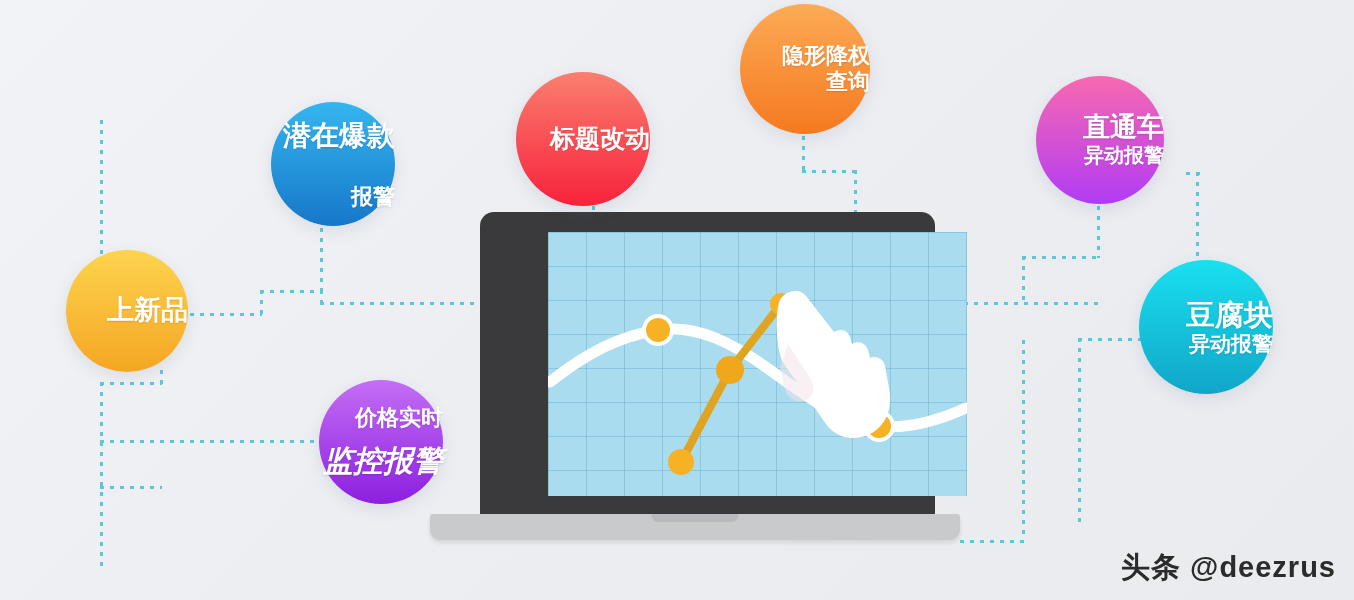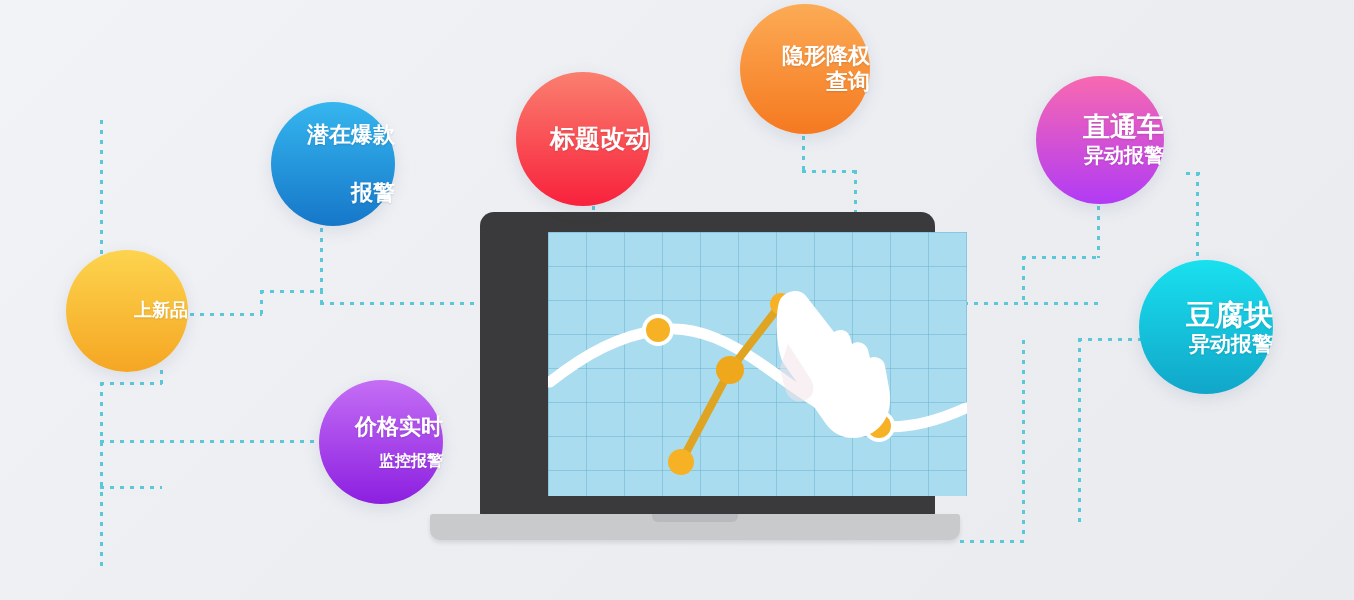--- a/index.html
+++ b/index.html
@@ -178,41 +178,42 @@
             <path fill="#f2e3ea" opacity=".55" d="M 240 112 L 262 146 C 268 155, 266 164, 258 168 C 250 172, 242 168, 238 160 L 232 136 Z"></path>
           </g>
         </svg>
       </div>
     </div>
     <div class="base"></div>
   </div>
 
   <div id="bubble-layer">
       <div class="bubble" style="left: 66px; top: 250px; width: 122px; height: 122px; background: linear-gradient(rgb(253, 212, 78) 0%, rgb(245, 166, 35) 100%);">
-        <span class="l1" style="font-size: 18px;">上新品</span>
+        <span class="l1" style="font-size: 27px;">上新品</span>
       </div>
       <div class="bubble" style="left: 271px; top: 102px; width: 124px; height: 124px; background: linear-gradient(rgb(53, 182, 239) 0%, rgb(22, 119, 201) 100%);">
-        <span class="l1" style="font-size: 22px;">潜在爆款</span>
+        <span class="l1" style="font-size: 28px;">潜在爆款</span>
         <span class="l2" style="font-size: 22px; margin-top: 32px;">报警</span>
       </div>
       <div class="bubble" style="left: 516px; top: 72px; width: 134px; height: 134px; background: linear-gradient(rgb(250, 127, 111) 0%, rgb(248, 33, 60) 100%);">
         <span class="l1" style="font-size: 25px;">标题改动</span>
       </div>
       <div class="bubble" style="left: 740px; top: 4px; width: 130px; height: 130px; background: linear-gradient(rgb(252, 171, 85) 0%, rgb(245, 121, 32) 100%);">
         <span class="l1" style="font-size: 22px;">隐形降权</span>
         <span class="l2" style="font-size: 22px;">查询</span>
       </div>
       <div class="bubble" style="left: 1036px; top: 76px; width: 128px; height: 128px; background: linear-gradient(rgb(248, 105, 176) 0%, rgb(177, 59, 245) 100%);">
         <span class="l1" style="font-size: 27px;">直通车</span>
         <span class="l2" style="font-size: 20px;">异动报警</span>
       </div>
       <div class="bubble" style="left: 319px; top: 380px; width: 124px; height: 124px; background: linear-gradient(rgb(196, 110, 245) 0%, rgb(140, 31, 224) 100%); gap: 12px;">
         <span class="l1" style="font-size: 22px;">价格实时</span>
-        <span class="l2" style="font-size: 16px;">监控报警</span>
+        <span class="l2" style="font-size: 30px; font-style: italic;">监控报警</span>
       </div>
       <div class="bubble" style="left: 1139px; top: 260px; width: 134px; height: 134px; background: linear-gradient(rgb(25, 224, 239) 0%, rgb(17, 166, 201) 100%);">
         <span class="l1" style="font-size: 29px;">豆腐块</span>
         <span class="l2" style="font-size: 21px;">异动报警</span>
       </div>
     </div>
 
+  <div id="watermark">头条 @deezrus</div>
 
 </div>
 
 </body></html>

